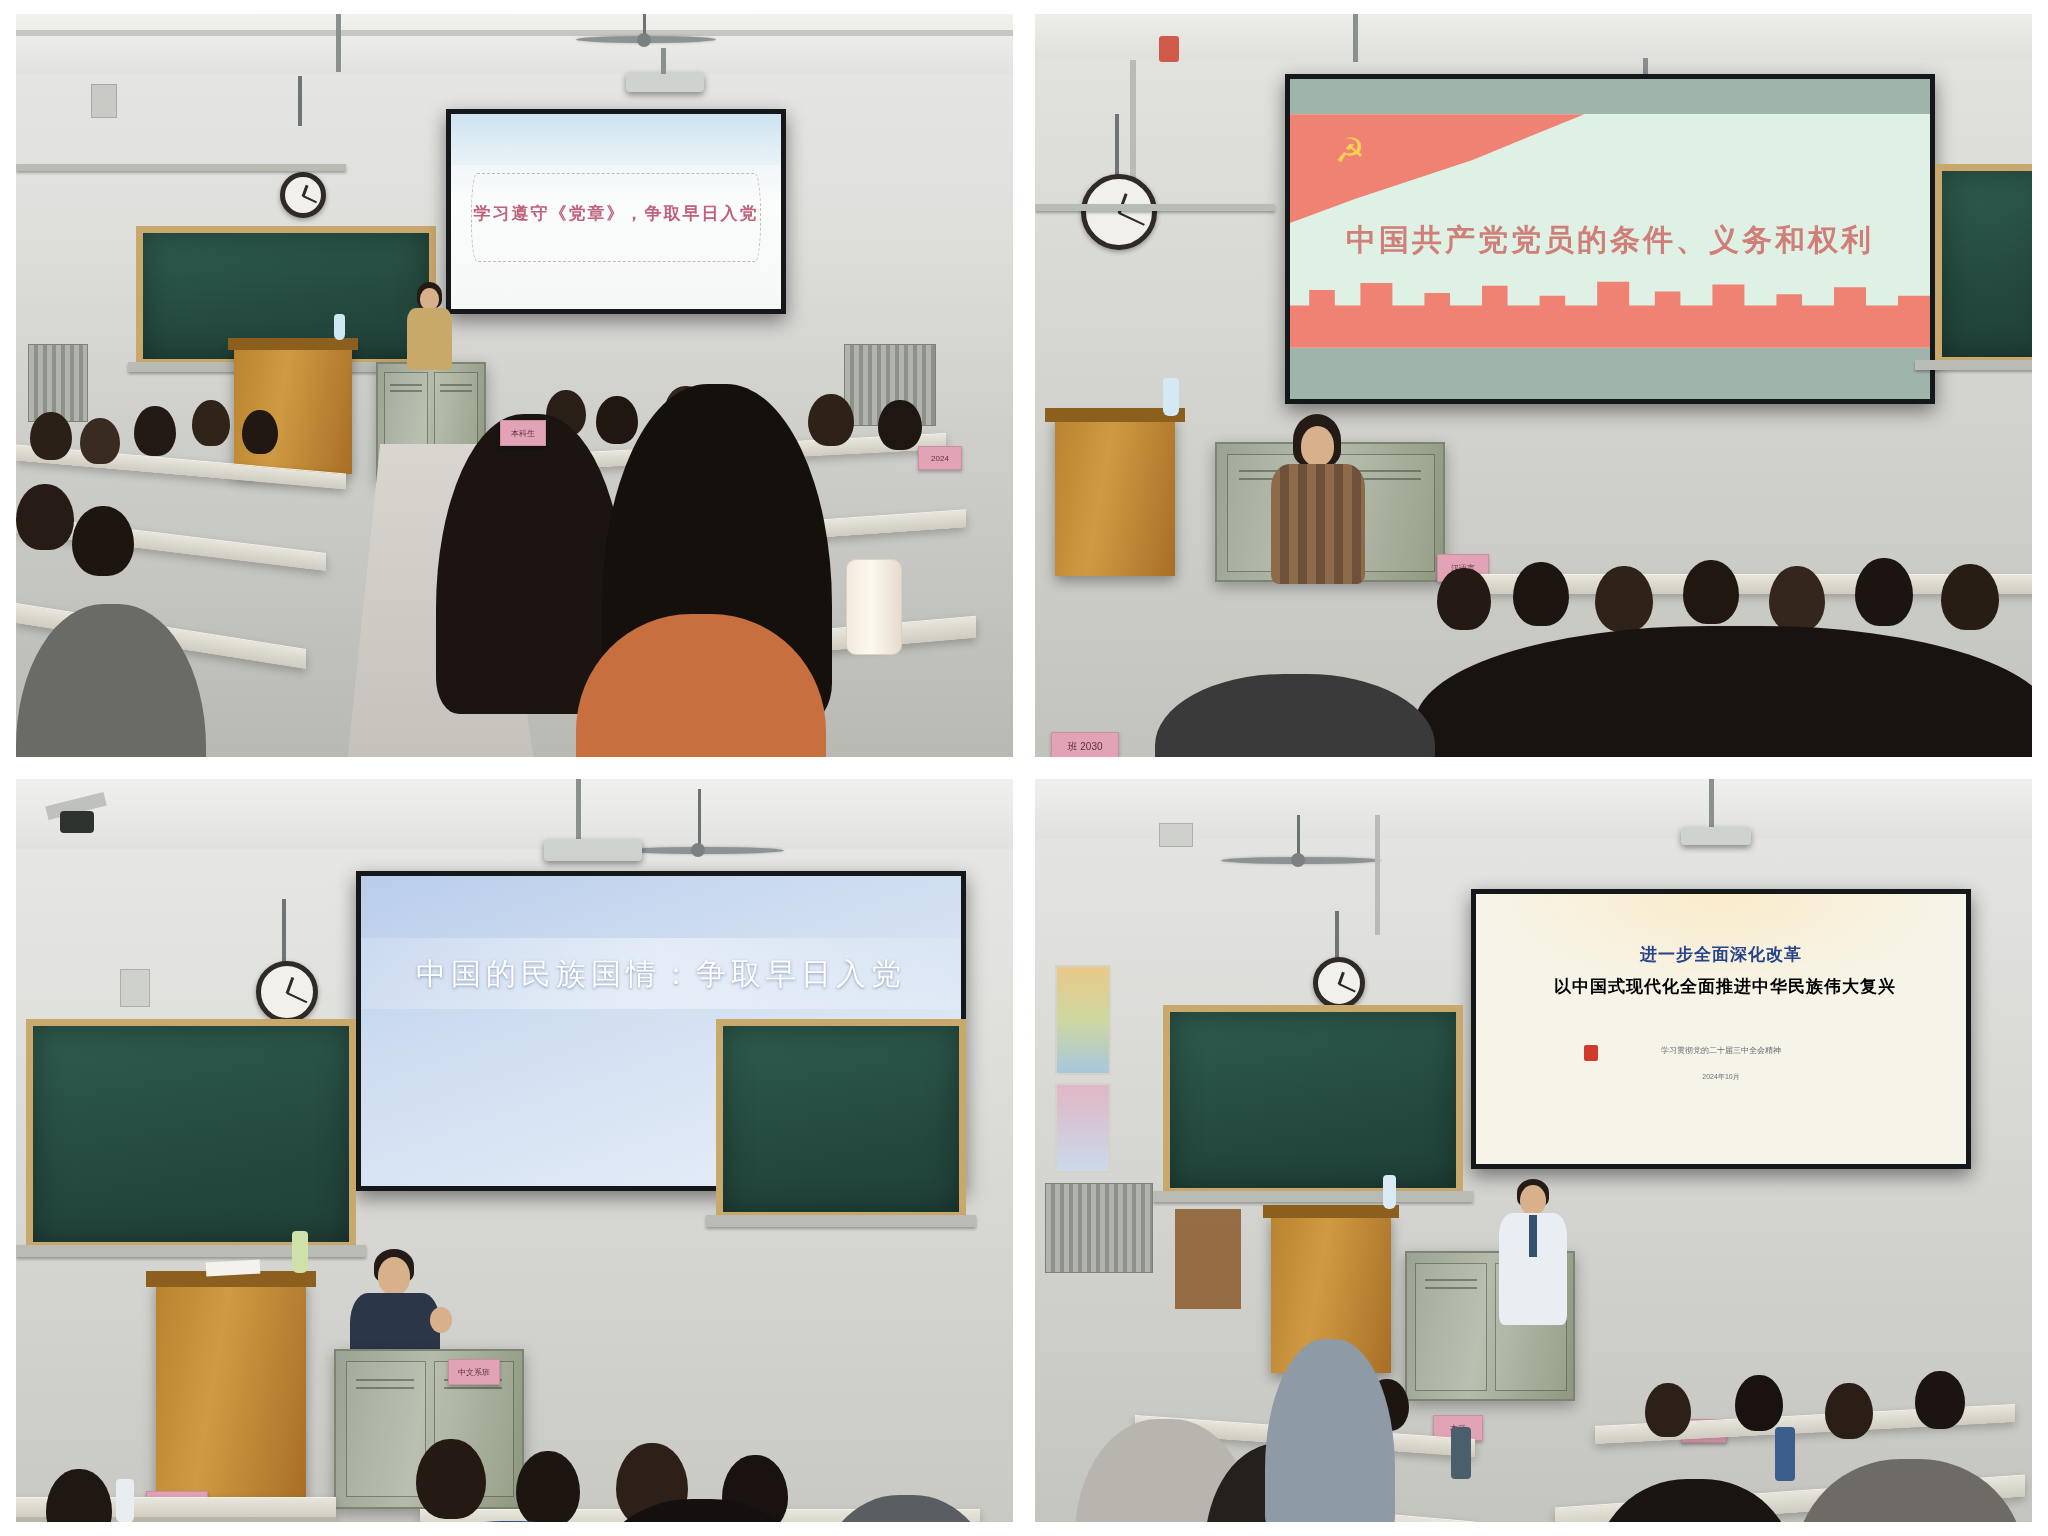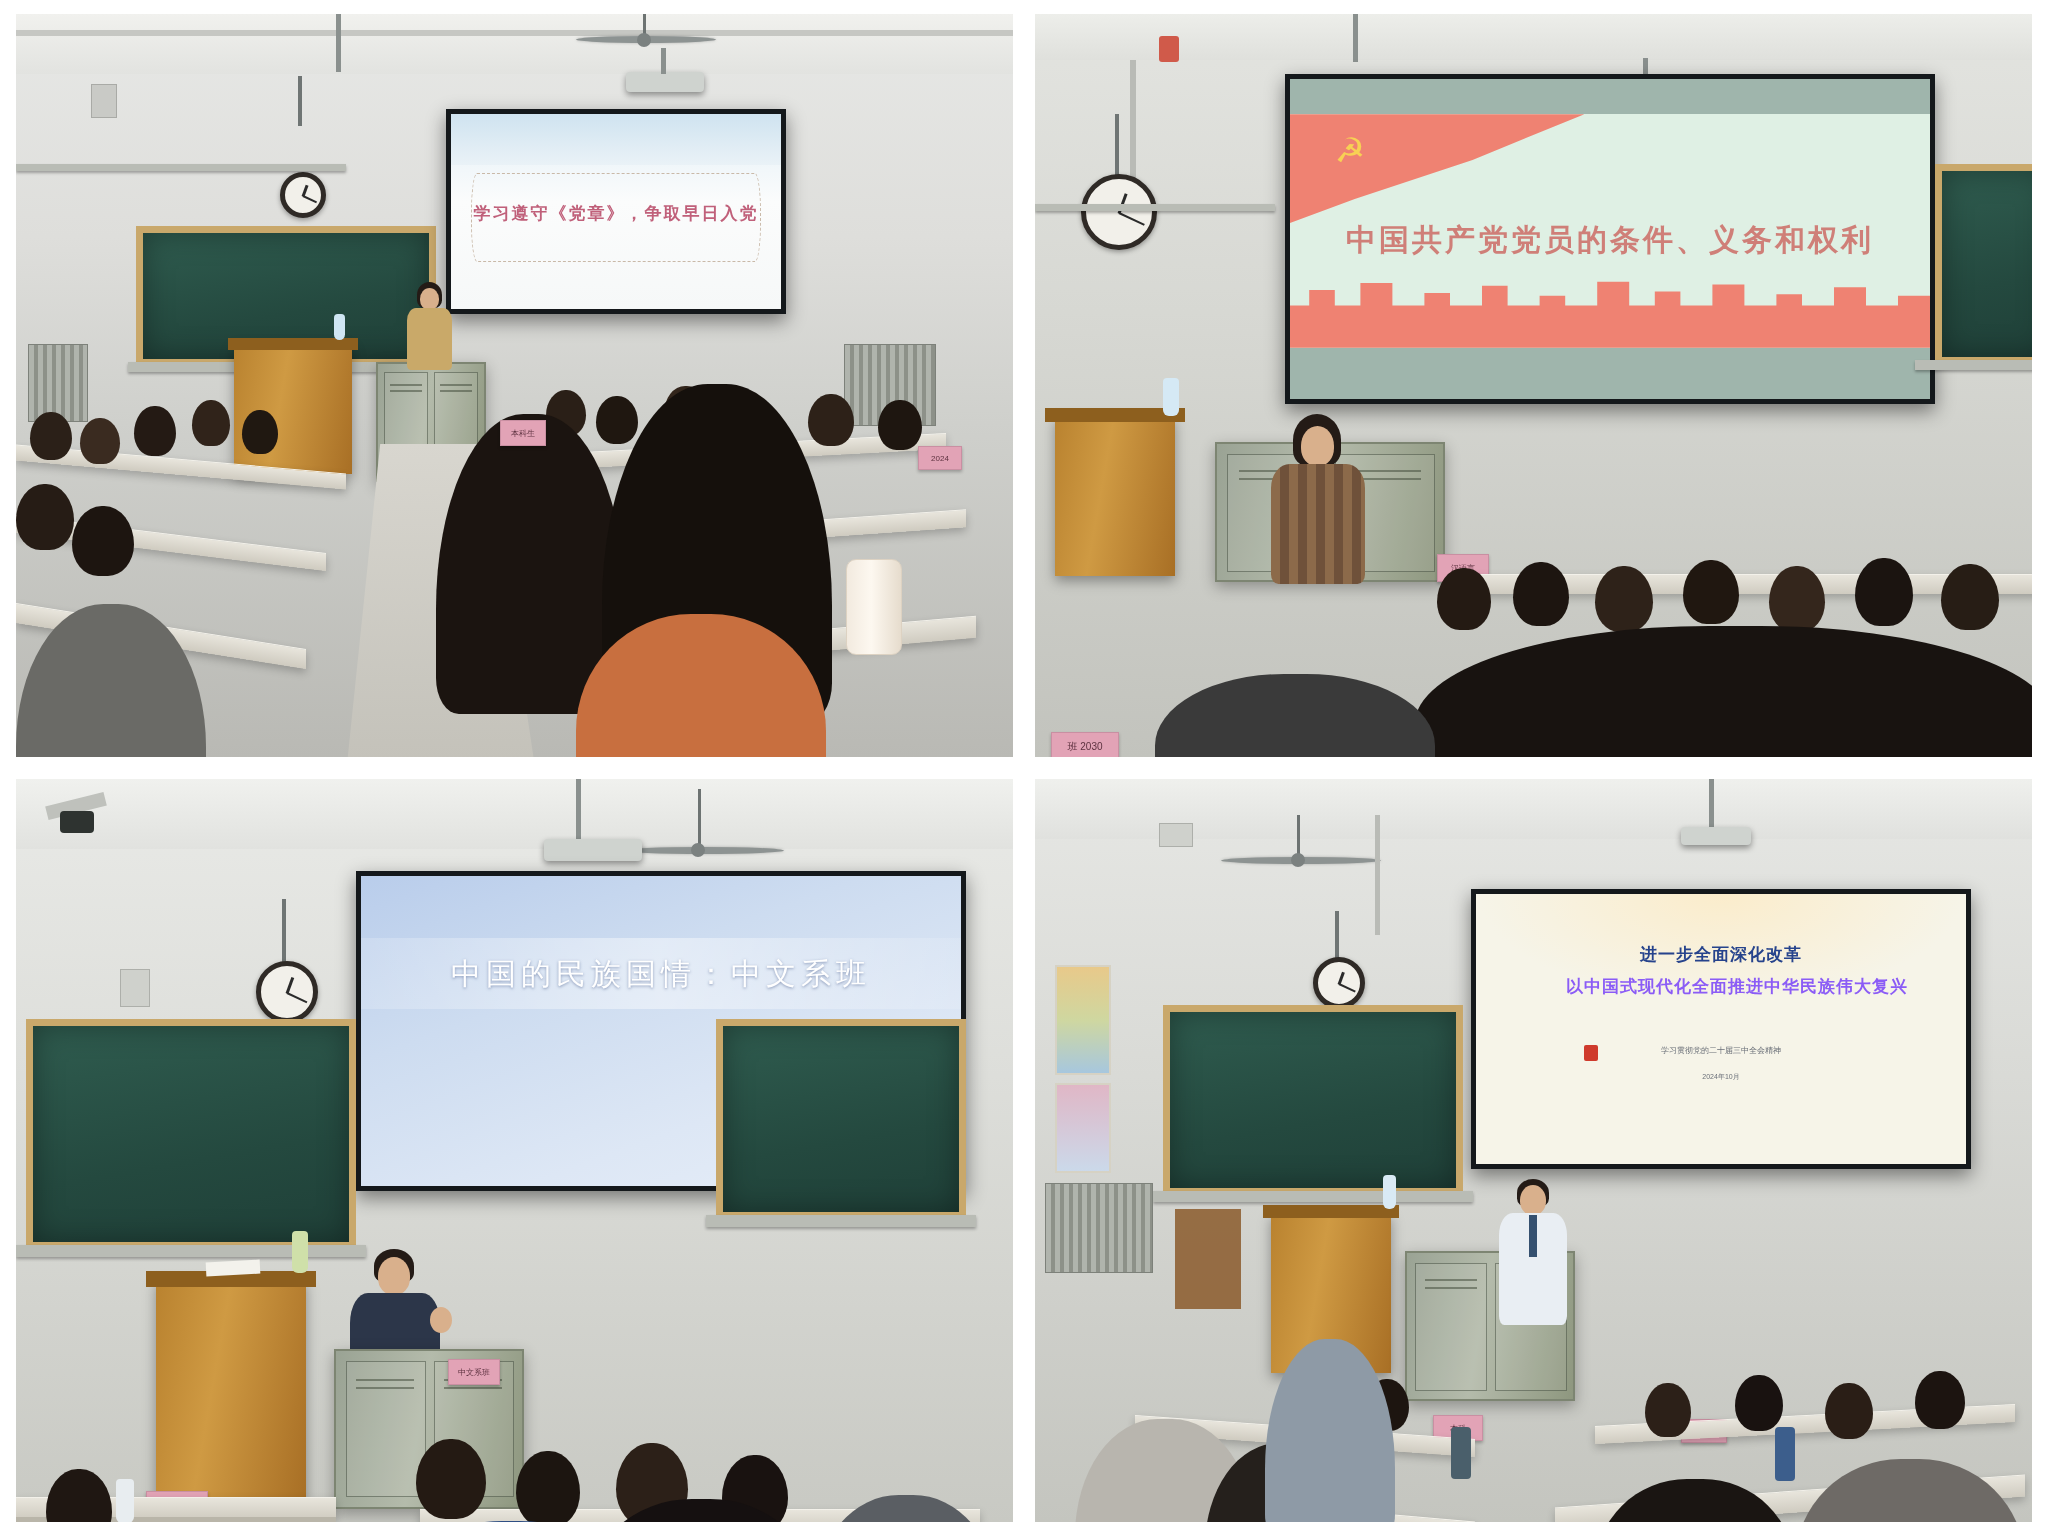--- a/index.html
+++ b/index.html
@@ -106,21 +106,21 @@
      color:#ffffff; letter-spacing:5px; text-shadow:0 1px 3px rgba(60,80,130,.55); }
   .ppt3-sub{ position:absolute; left:0; width:100%; text-align:center; color:#fbfdff;
      letter-spacing:3px; text-shadow:0 1px 2px rgba(60,80,130,.5); }
 
   
   .ppt4{ width:100%; height:100%; background:#f6f4e8; position:relative; }
   .ppt4-glow{ position:absolute; left:0; top:0; width:100%; height:40%;
      background:radial-gradient(ellipse at 50% 0%,rgba(255,230,180,.55),rgba(246,244,232,0) 70%); }
   .ppt4-l1{ position:absolute; left:0; width:100%; text-align:center; color:#26438c;
      font-weight:bold; letter-spacing:1px; }
-  .ppt4-l2{ position:absolute; left:16px; width:100%; text-align:center; color:#8b5cf6;
+  .ppt4-l2{ position:absolute; left:4px; width:100%; text-align:center; color:#000000;
      font-weight:bold; letter-spacing:1px; }
   .ppt4-badge{ position:absolute; background:#cf3a2c; border-radius:2px; }
   .ppt4-meta{ position:absolute; left:0; width:100%; text-align:center; color:#6a6f78; }
 </style>
 </head>
 <body>
 
 <div class="collage">
 
   <div class="panel" style="background:linear-gradient(180deg,#e7e8e6 0%,#dededb 30%,#cfd0cc 55%,#b9b9b4 100%);">
@@ -297,21 +297,21 @@
     <div style="position:absolute;left:104px;top:190px;width:30px;height:38px;background:#cfd1cc;border:1px solid #adafaa;"></div>
     <div style="position:absolute;left:716px;top:200px;width:22px;height:46px;background:#cfd1cc;border:1px solid #adafaa;"></div>
 
     <div class="clock-stem" style="left:266px;top:120px;height:66px;"></div>
     <div class="clock" style="left:240px;top:182px;width:62px;height:62px;"></div>
 
     <div class="screen-frame" style="left:340px;top:92px;width:610px;height:320px;">
       <div class="screen">
         <div class="ppt3">
           <div class="ppt3-band"></div>
-          <div class="ppt3-title" style="font-size:30px;">中国的民族国情：中文系班</div>
+          <div class="ppt3-title" style="font-size:30px;">中国的民族国情：争取早日入党</div>
         </div>
       </div>
     </div>
 
     <div class="board" style="left:10px;top:240px;width:330px;height:230px;"></div>
     <div class="board" style="left:700px;top:240px;width:250px;height:200px;"></div>
     <div class="board-rail" style="left:0;top:466px;width:350px;height:12px;"></div>
     <div class="board-rail" style="left:690px;top:436px;width:270px;height:12px;"></div>
 
     <div class="podium" style="left:140px;top:500px;width:150px;height:220px;"></div>

